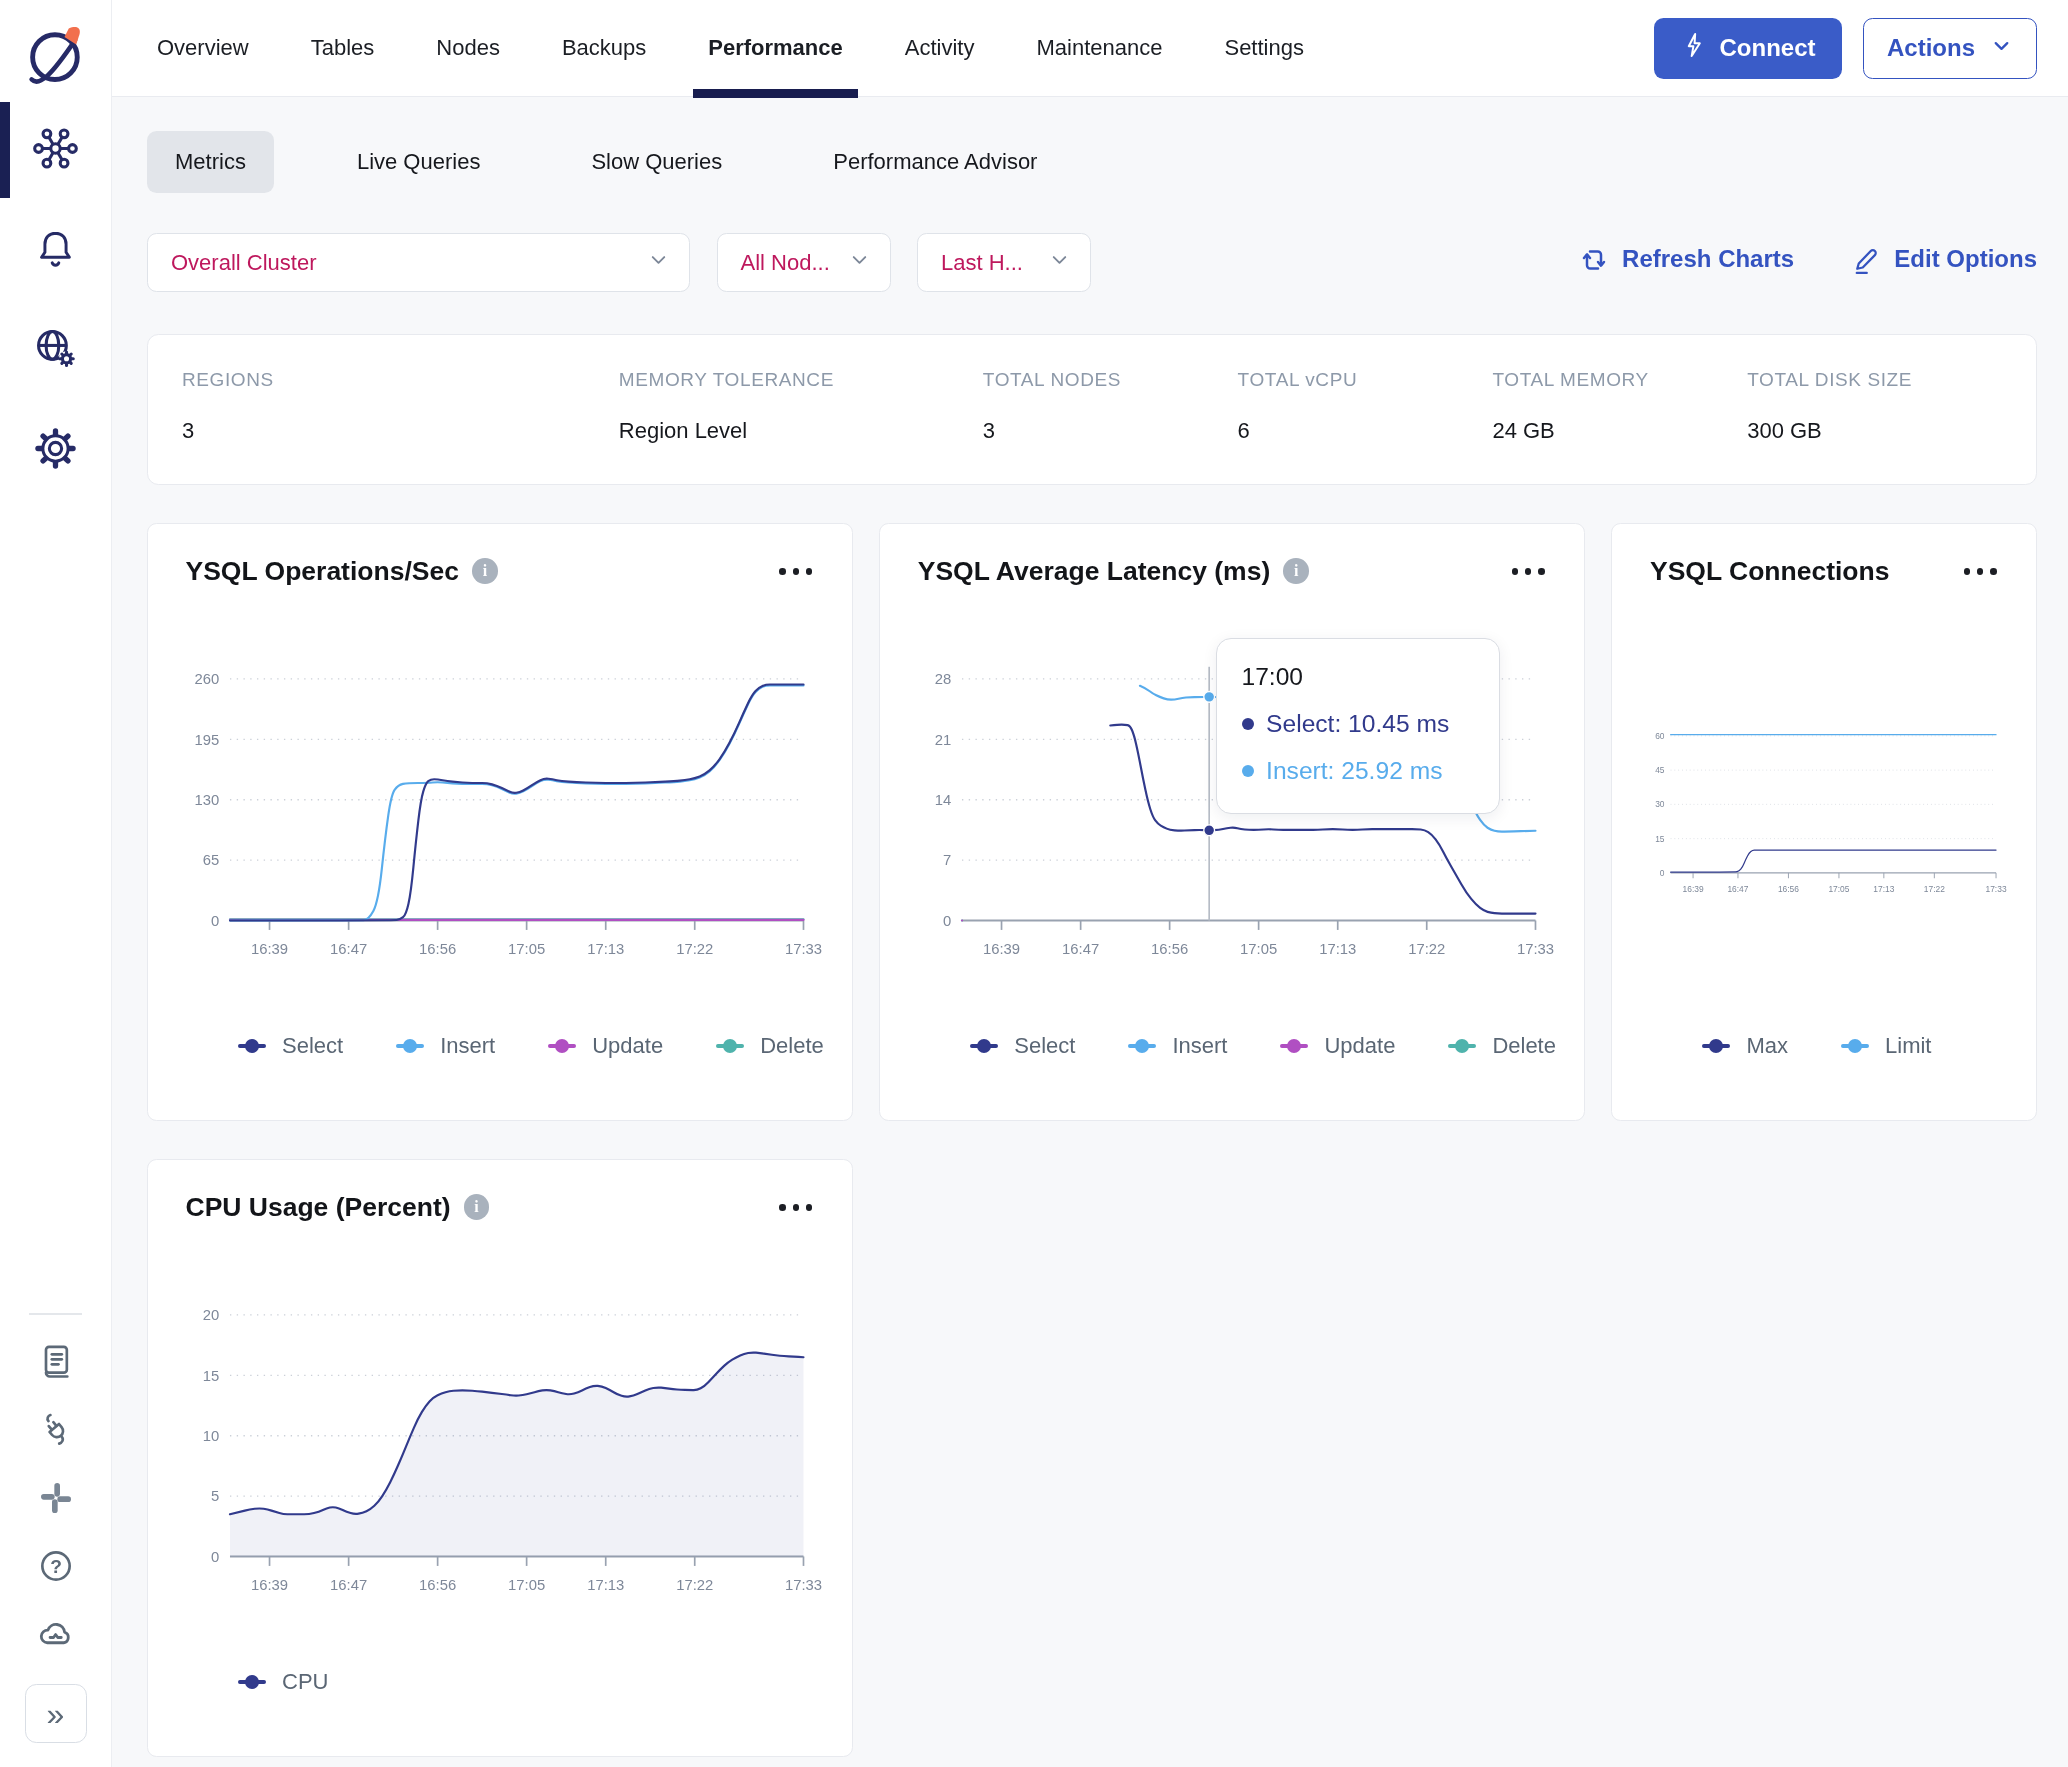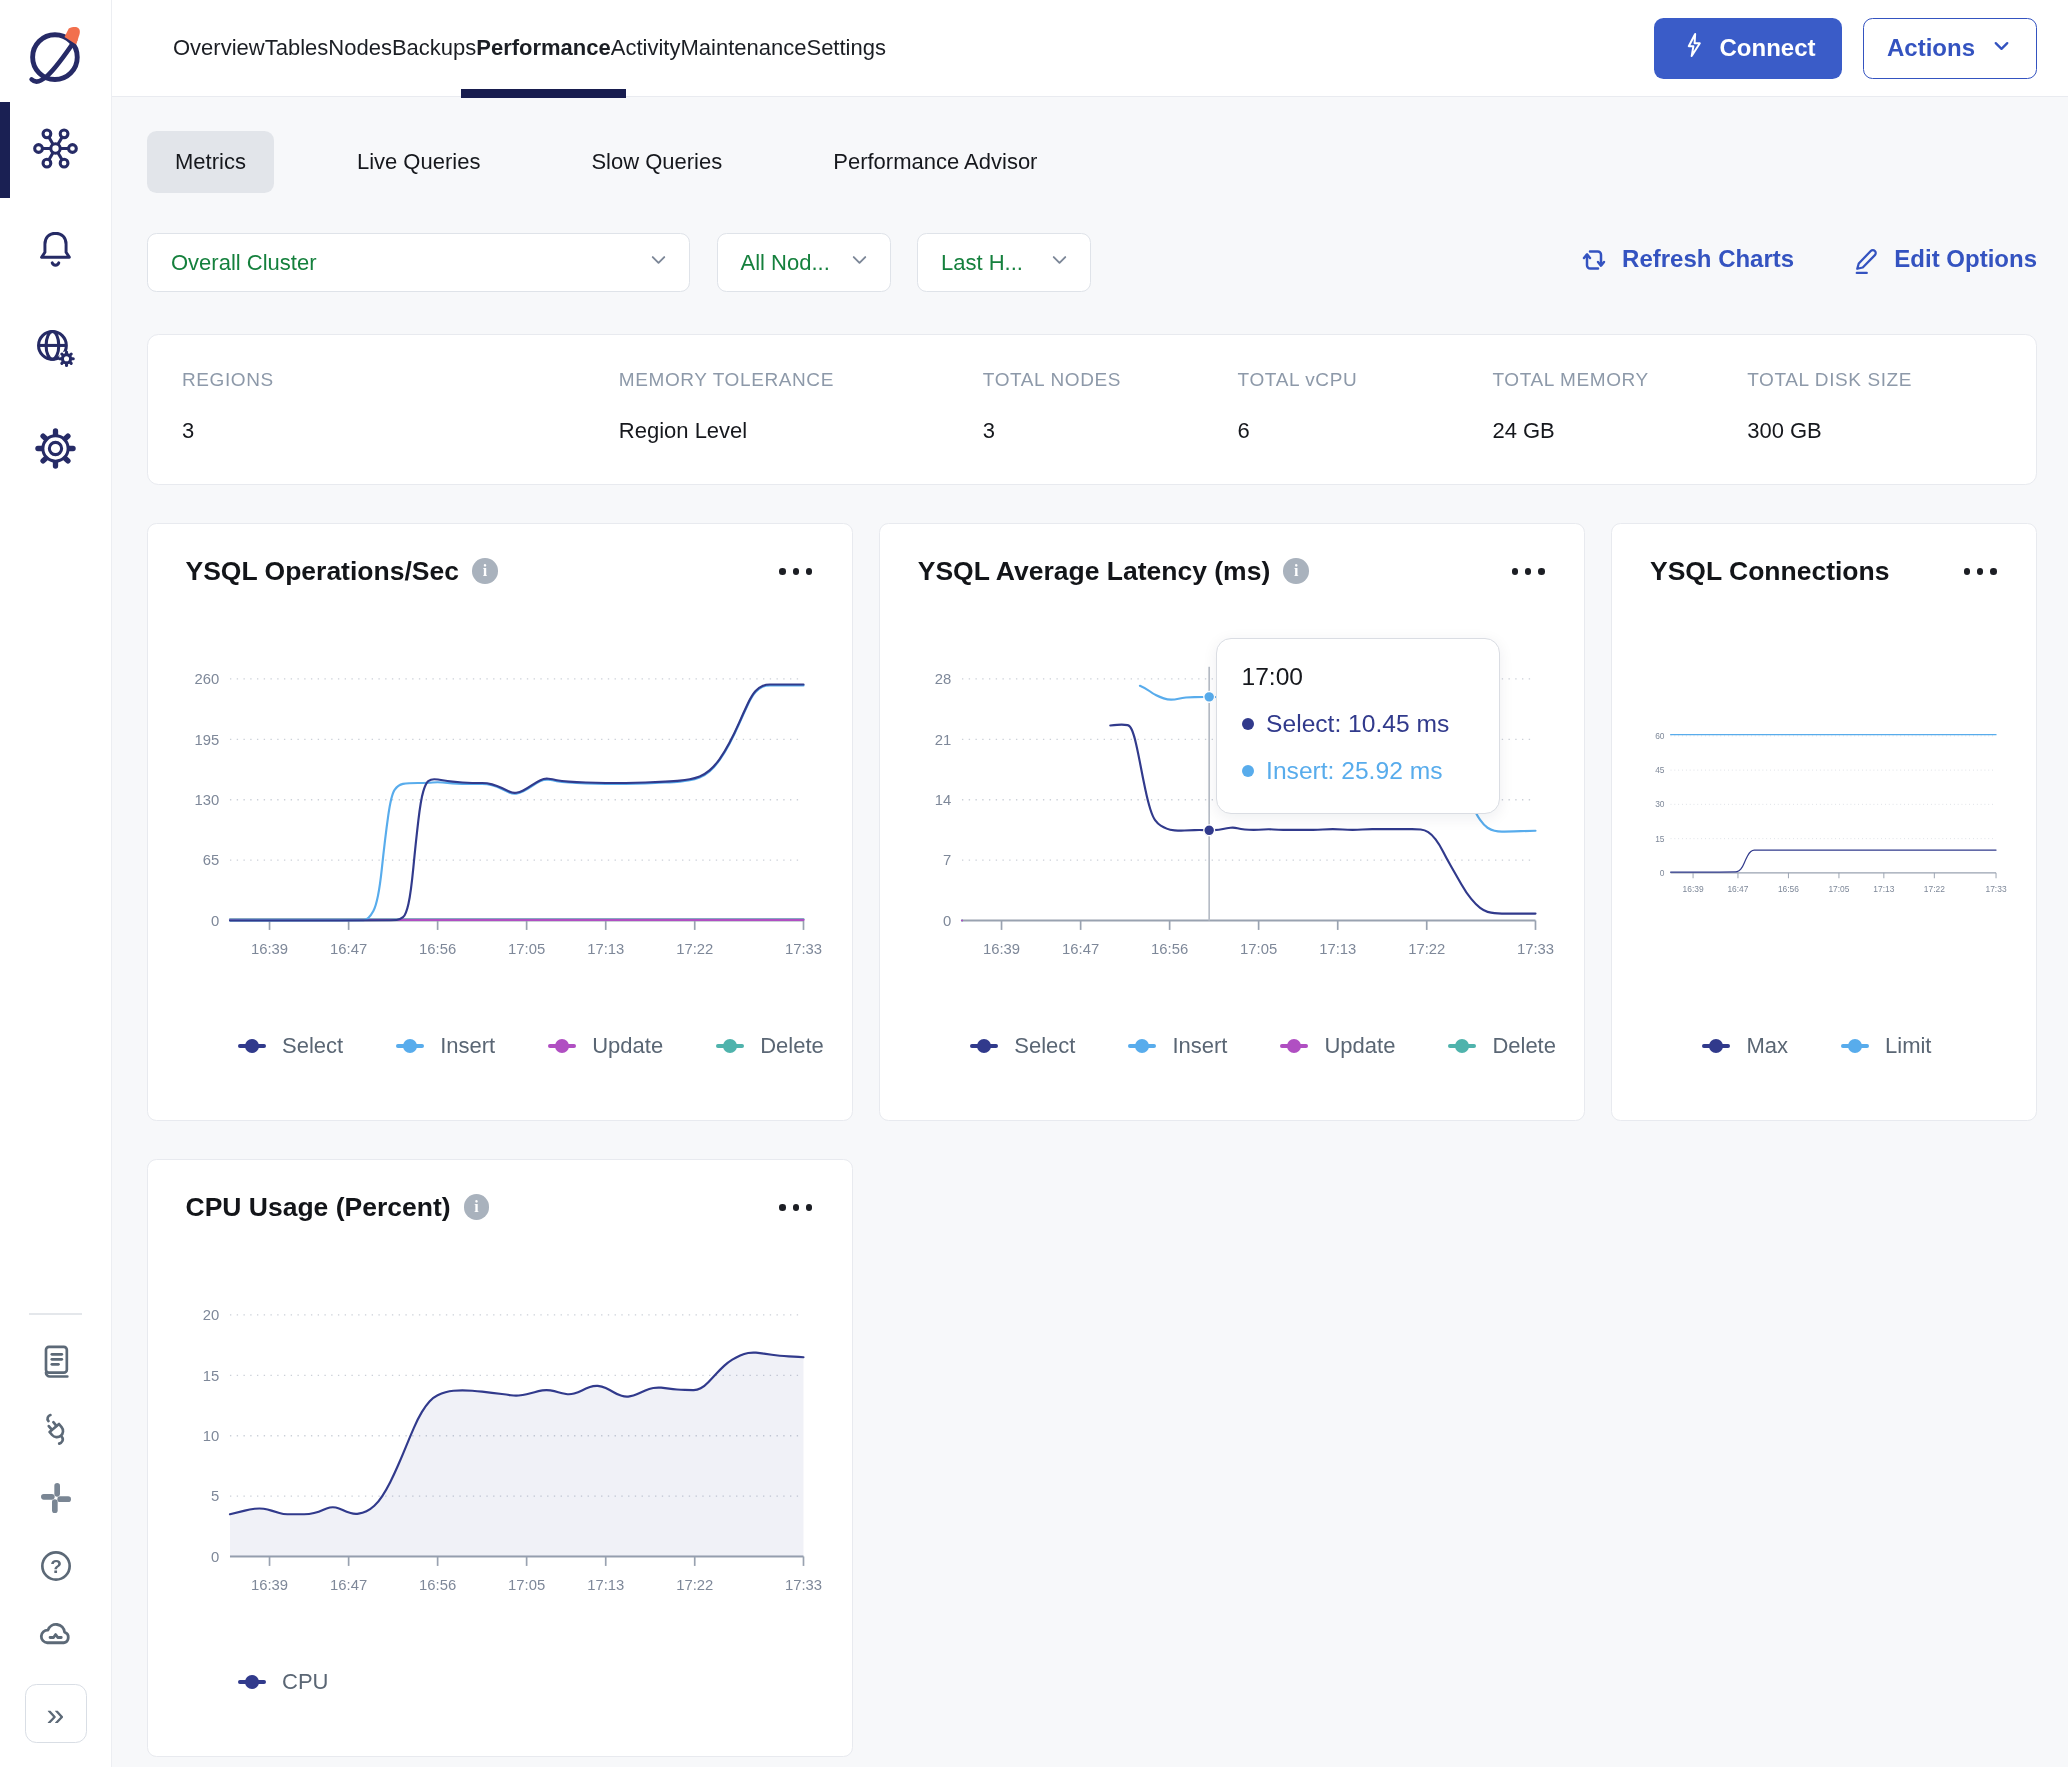--- a/index.html
+++ b/index.html
@@ -14,36 +14,36 @@
   .side-item.active::before { content:""; position:absolute; left:0; top:1.9px; bottom:1.9px; width:9.5px; background:#1a2053; }
   .side-spacer { flex:1; }
   .side-divider { width:53px; height:1.9px; background:#e4e7eb; margin:5.7px 0 19px; }
   .side-bottom { display:flex; flex-direction:column; align-items:center; gap:13.2px; padding-bottom:24.6px; }
   .side-bottom .bicon { width:61px; height:55px; display:flex; align-items:center; justify-content:center; cursor:pointer; }
   .expand-btn { width:62px; height:59px; border:1.9px solid #d9dee5; border-radius:11.4px; background:#fff; color:#5c6977; font-size:32px; line-height:1; display:flex; align-items:center; justify-content:center; cursor:pointer; margin-top:9.5px; }
 
   
   .main { flex:1; display:flex; flex-direction:column; min-width:0; }
   header { height:97px; background:#fff; border-bottom:1.9px solid #e9ebf0; display:flex; align-items:center; justify-content:space-between; padding:0 32px 0 45px; flex-shrink:0; }
-  #nav-tabs { display:flex; height:100%; align-items:stretch;margin-left:16px; }
+  #nav-tabs { display:flex; gap:62px; height:100%; align-items:stretch; }
   .tab { font-size:22px; color:#1b1e24; display:flex; align-items:center; position:relative; cursor:pointer; white-space:nowrap; }
   .tab.active { font-weight:bold; }
   .tab.active::after { content:""; position:absolute; left:-15px; right:-15px; bottom:-1.9px; height:8.5px; background:#181d4f; }
   .header-actions { display:flex; gap:21px; }
   .btn-connect { display:flex; align-items:center; gap:11.4px; background:#3a5cc8; color:#fff; font-size:24px; font-weight:bold; border:none; border-radius:9.5px; padding:0 26.5px; height:61px; cursor:pointer; font-family:inherit; }
   .btn-actions { display:flex; align-items:center; gap:15px; background:#fff; color:#3453c0; font-size:24px; font-weight:bold; border:1.9px solid #3453c0; border-radius:9.5px; padding:0 23px; height:61px; cursor:pointer; font-family:inherit; }
 
   
   .content { flex:1; padding:26.5px 32px 0 35px; overflow:hidden; }
   #subtabs { display:flex; align-items:center; gap:55px; margin:7.6px 0 40px; }
   .subtab { font-size:22px; color:#16181d; padding:18px 28px; border-radius:9.5px; cursor:pointer; white-space:nowrap; }
   .subtab.active { background:#e2e5ea; }
 
   .filter-row { display:flex; align-items:center; gap:26.5px; }
-  .select { height:59px; background:#fff; border:1.9px solid #dfe3e9; border-radius:9.5px; display:flex; align-items:center; justify-content:space-between; padding:0 19px 0 23px; font-size:22px; color:#15803d; cursor:pointer; }
+  .select { height:59px; background:#fff; border:1.9px solid #dfe3e9; border-radius:9.5px; display:flex; align-items:center; justify-content:space-between; padding:0 19px 0 23px; font-size:22px; color:#be185d; cursor:pointer; }
   .select.wide { width:543px; }
   .select.small { width:174px; }
   .filter-links { margin-left:auto; display:flex; gap:57px; }
   .link { display:flex; gap:13.2px; color:#3453c0; font-size:24px; font-weight:bold; cursor:pointer; white-space:nowrap; }
 
   .stats-card { margin-top:42px; background:#fff; border:1.9px solid #e8eaef; border-radius:11.4px; padding:34px 34px 40px; display:flex; }
   .stat:nth-child(1){width:24%;} .stat:nth-child(2){width:20%;} .stat:nth-child(3){width:14%;} .stat:nth-child(4){width:14%;} .stat:nth-child(5){width:14%;} .stat:nth-child(6){width:14%;}
   .stat-label { font-size:19px; color:#8d99a9; letter-spacing:0.6px; }
   .stat-value { font-size:22px; color:#16181d; margin-top:26.5px; }
 

